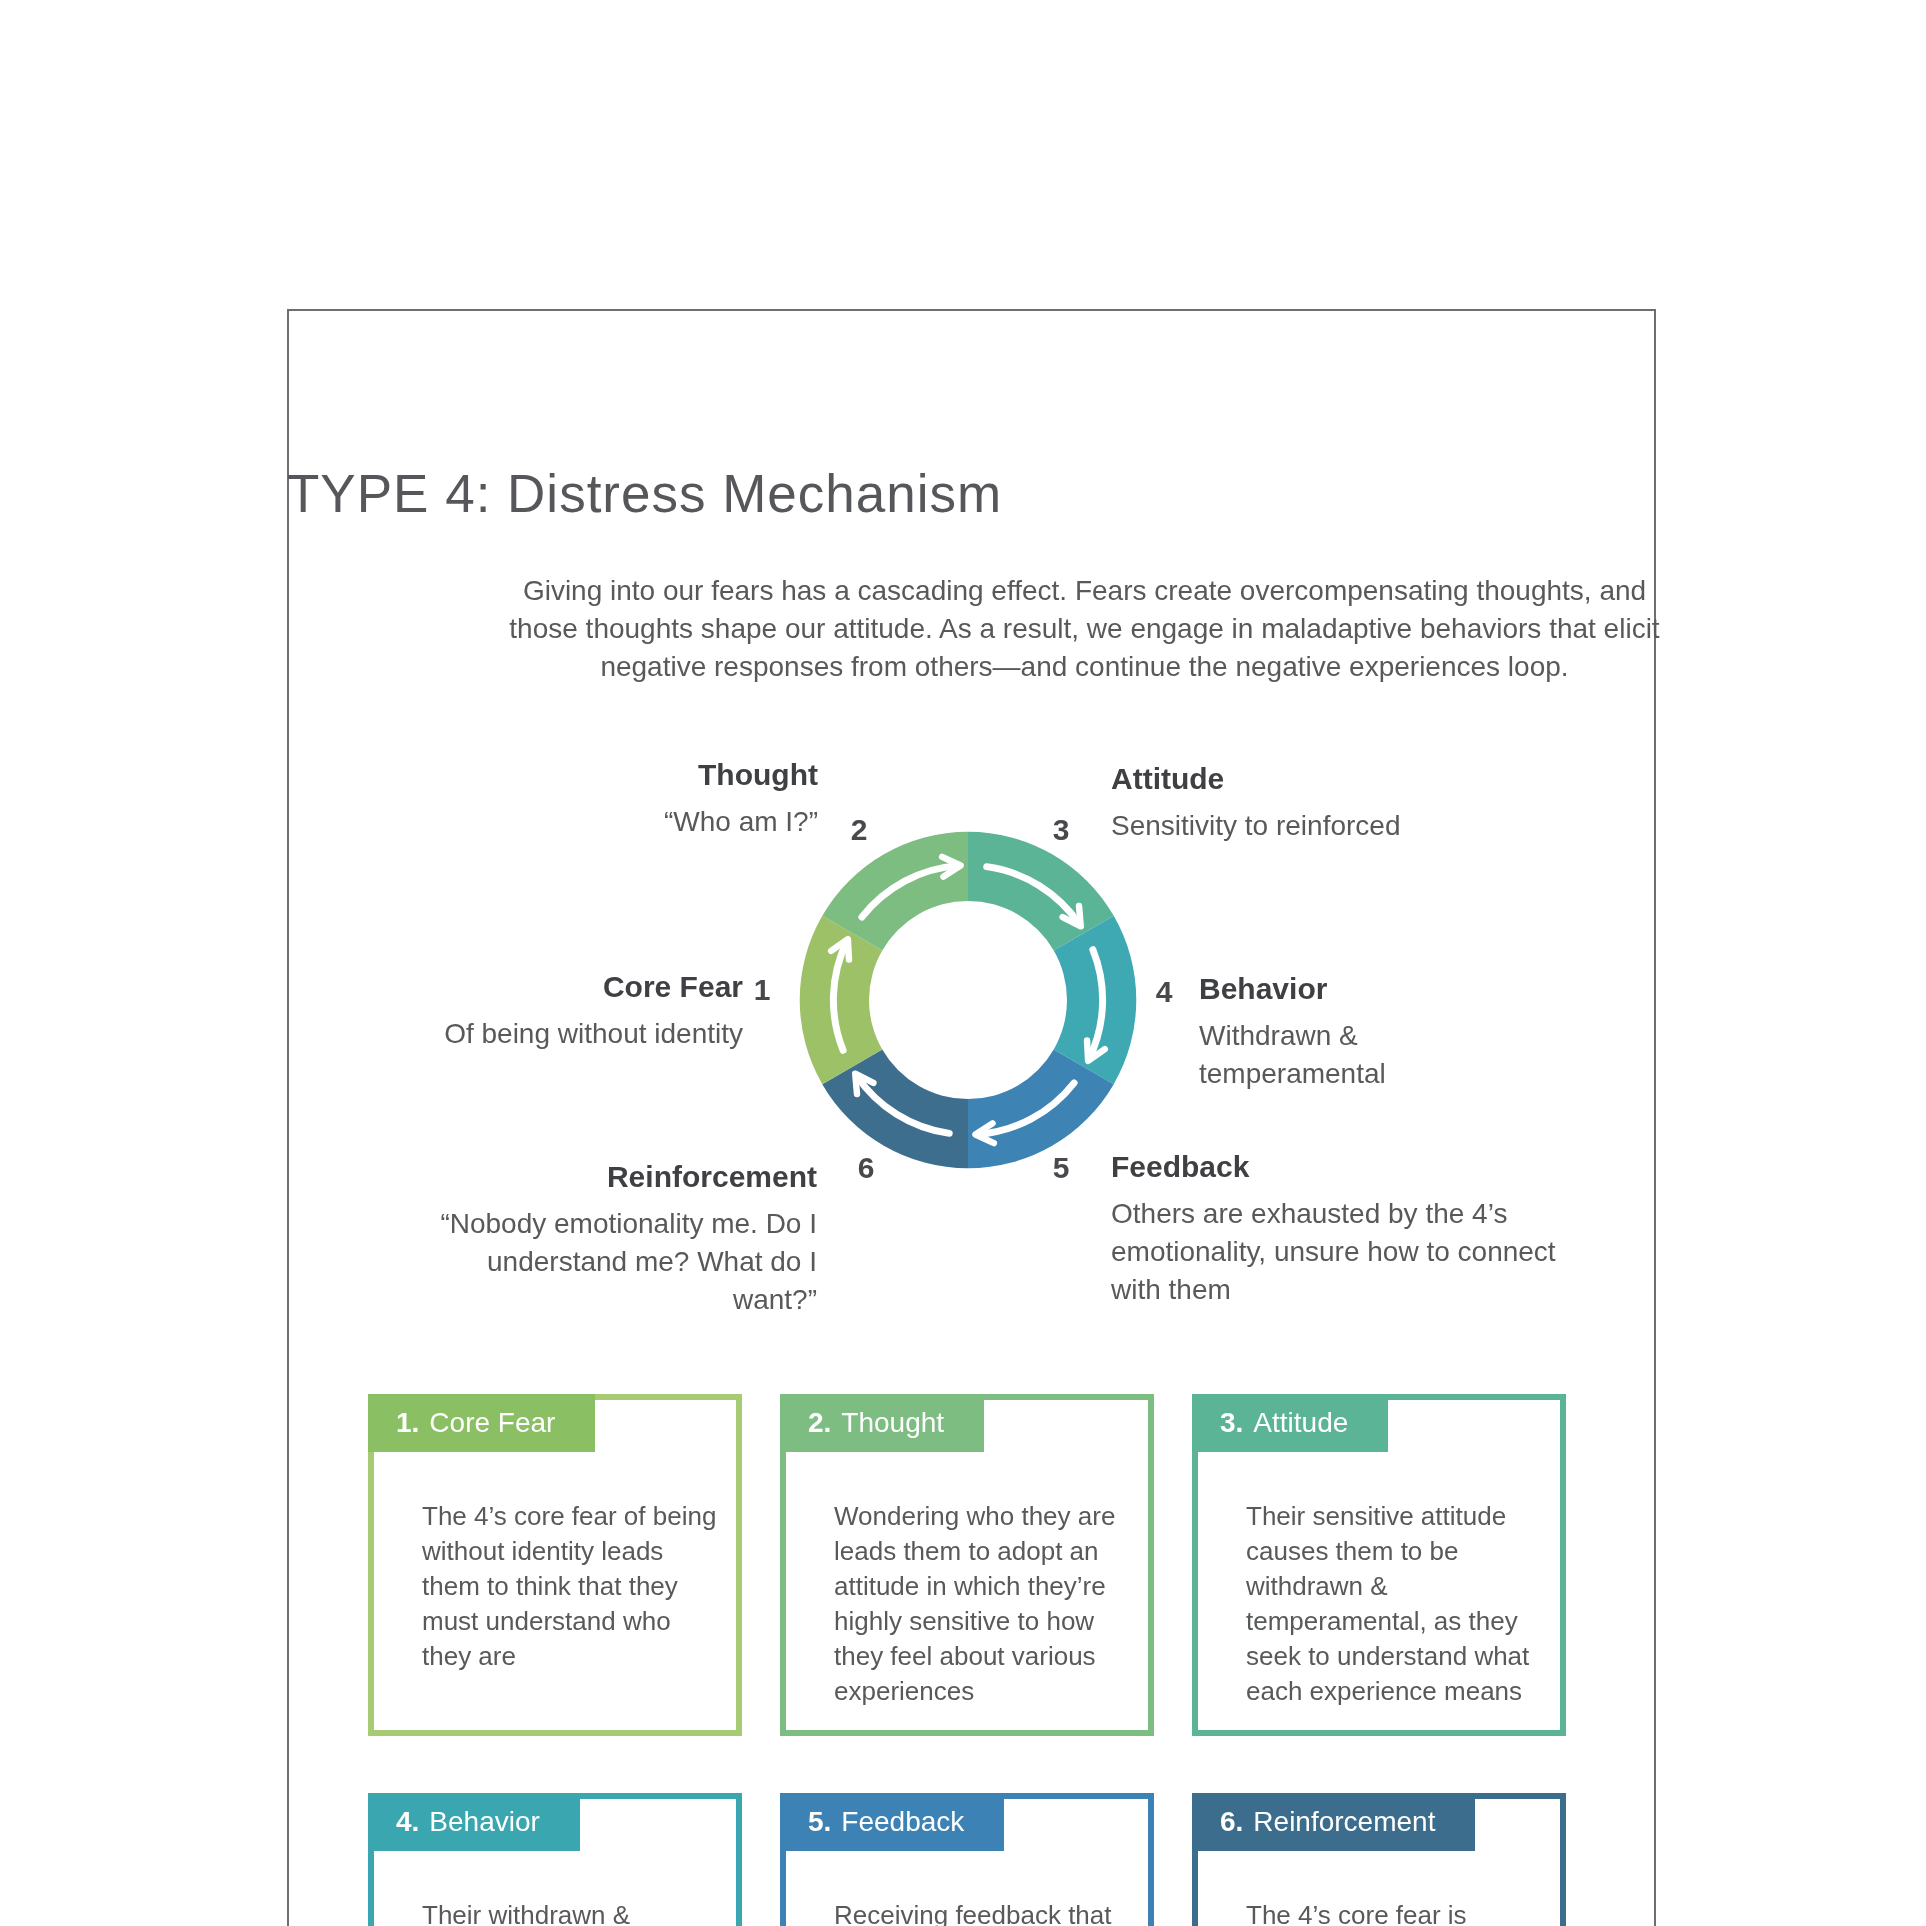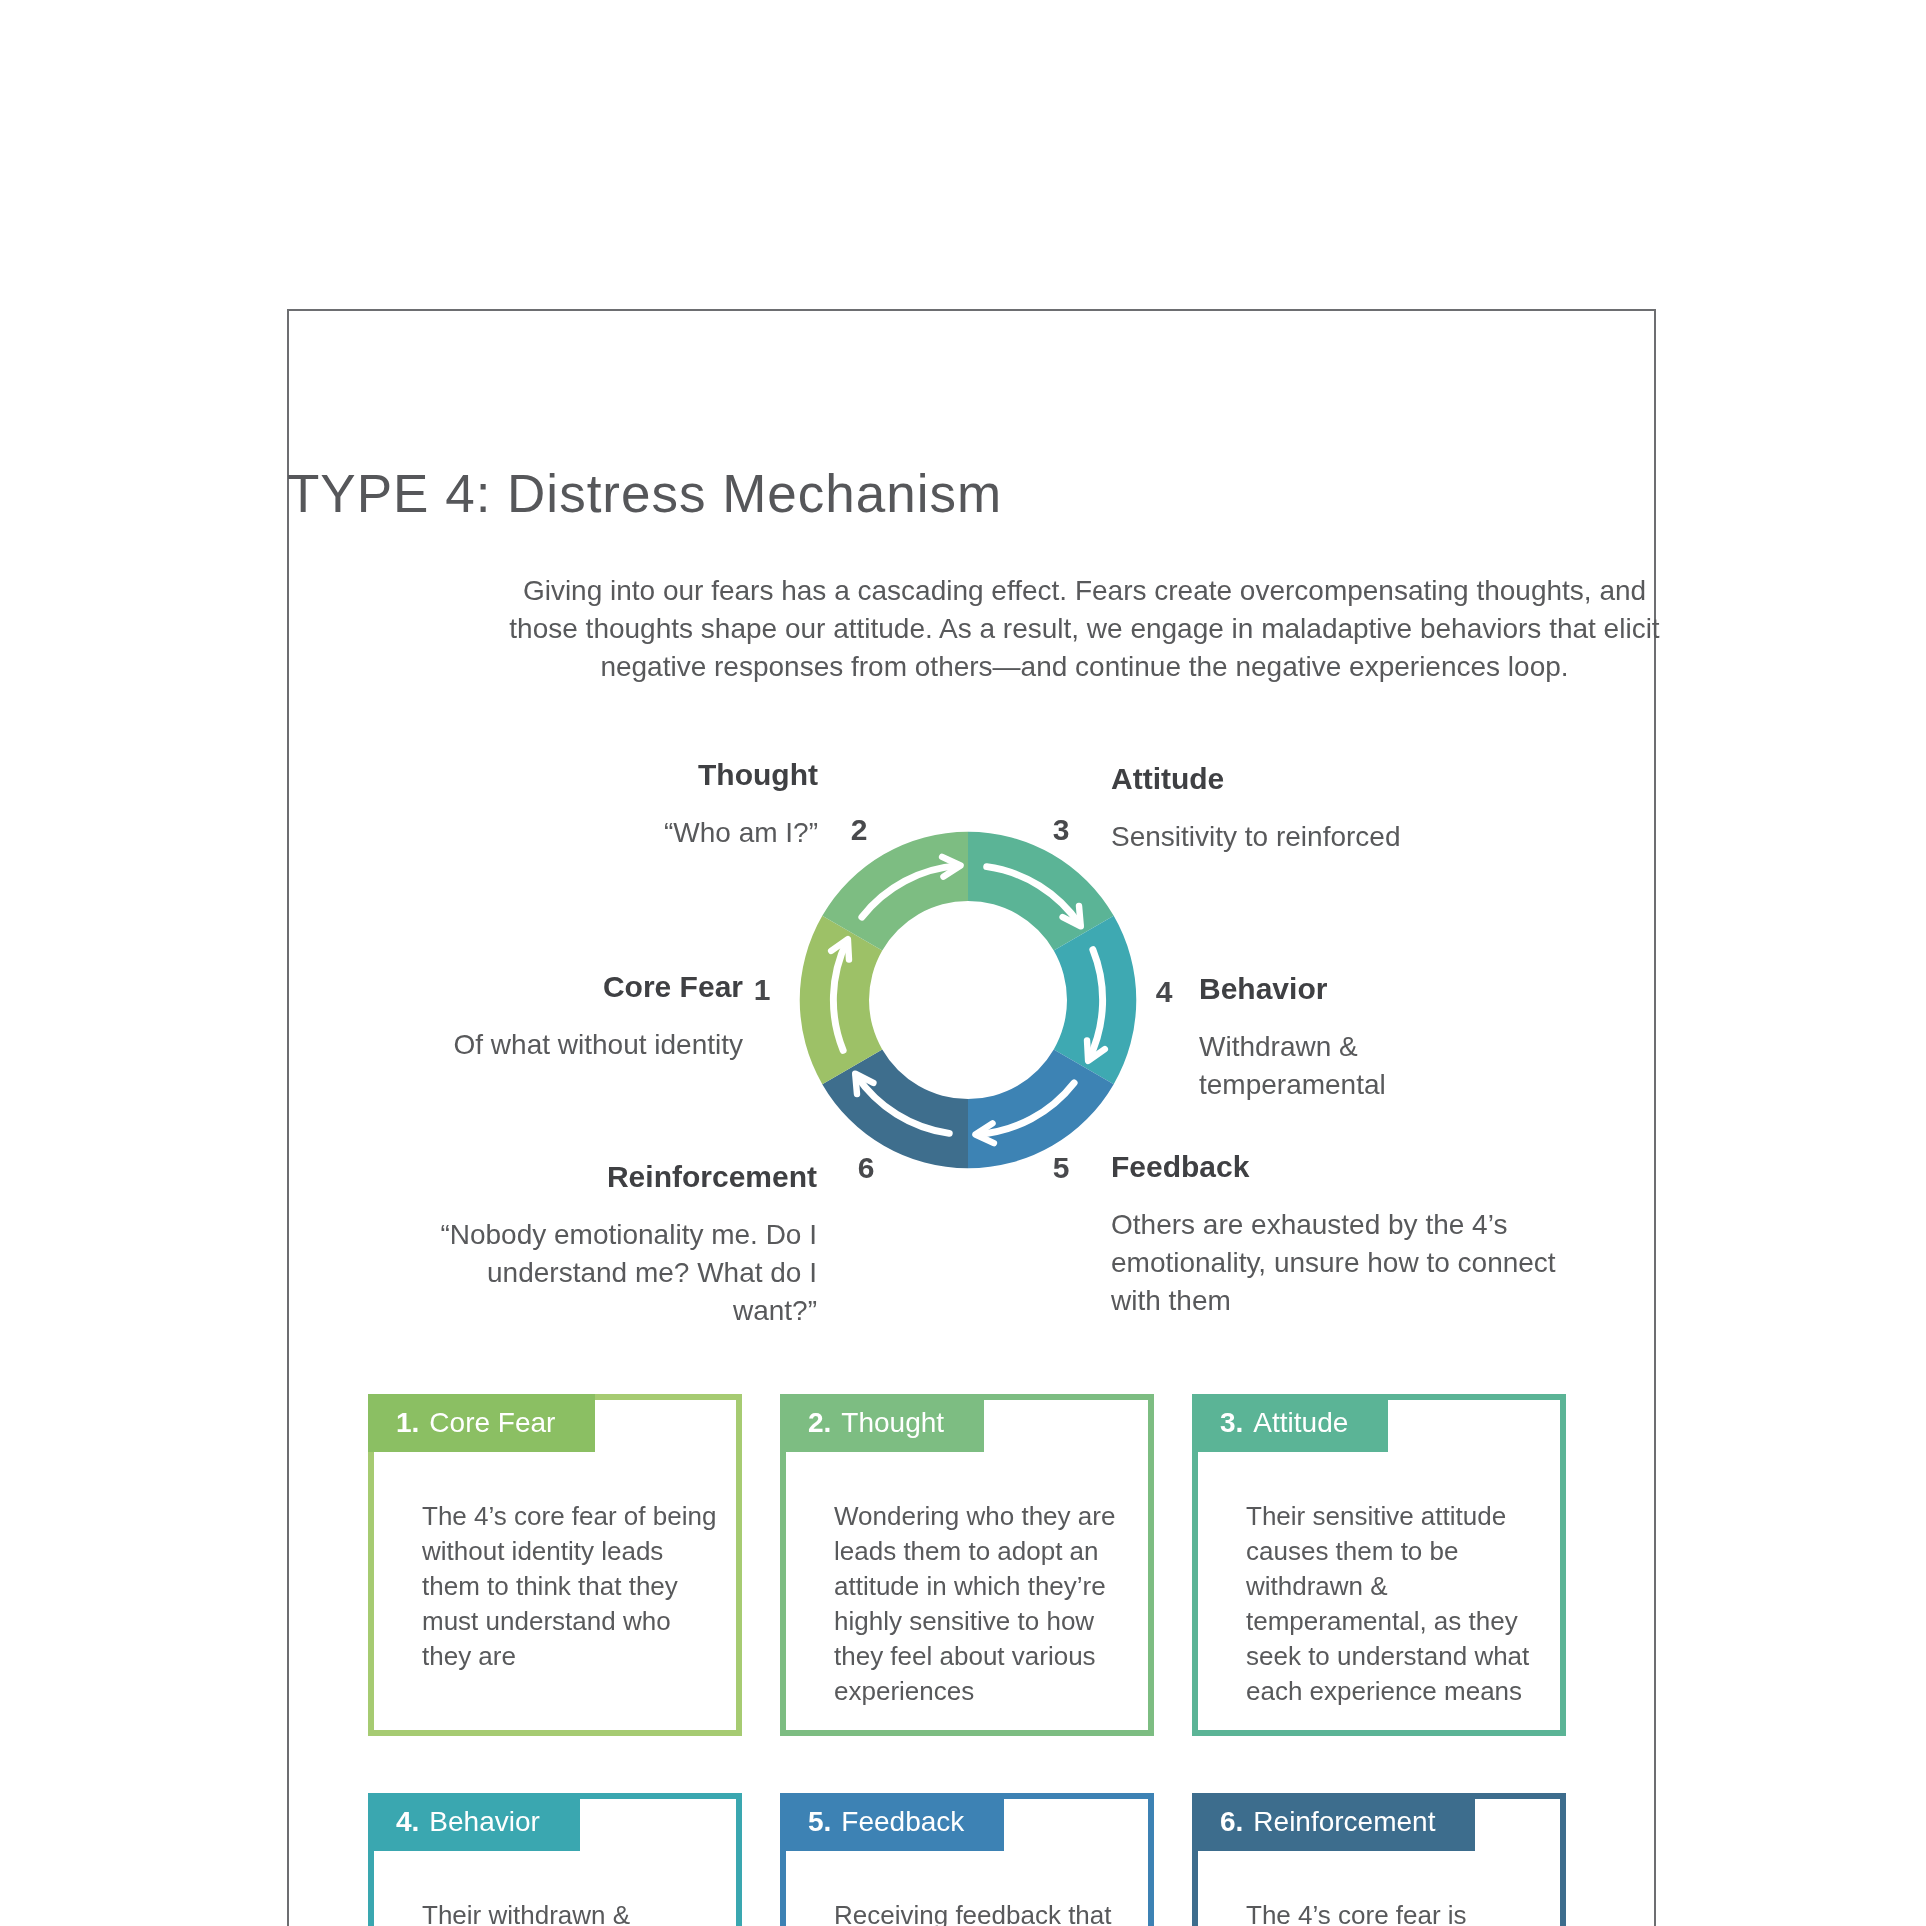--- a/index.html
+++ b/index.html
@@ -37,21 +37,21 @@
     font-size: 30px; font-weight: 700; color: #48494c;
     transform: translate(-50%, -50%);
     white-space: nowrap;
   }
 
   .node-label { white-space: normal; }
   .node-label .nl-title {
     font-size: 30px; font-weight: 700; color: #3f4043;
   }
   .node-label .nl-desc {
-    margin-top: 22px;
+    margin-top: 11px;
     font-size: 28px; line-height: 38px; color: #58595b;
   }
   .align-right { text-align: right; }
 
   #label-thought       { right: 1109px; top: 758px;  width: 416px; }
   #label-attitude      { left: 1111px;  top: 762px;  width: 465px; }
   #label-core-fear     { right: 1184px; top: 970px;  width: 426px; }
   #label-behavior      { left: 1199px;  top: 972px;  width: 243px; }
   #label-feedback      { left: 1111px;  top: 1150px; width: 457px; }
   #label-reinforcement { right: 1110px; top: 1160px; width: 378px; }
@@ -135,21 +135,21 @@
     <div class="nl-desc">“Who am I?”</div>
   </div>
 
   <div id="label-attitude" class="abs node-label">
     <div class="nl-title">Attitude</div>
     <div class="nl-desc">Sensitivity to reinforced</div>
   </div>
 
   <div id="label-core-fear" class="abs node-label align-right">
     <div class="nl-title">Core Fear</div>
-    <div class="nl-desc">Of what without identity</div>
+    <div class="nl-desc">Of being without identity</div>
   </div>
 
   <div id="label-behavior" class="abs node-label">
     <div class="nl-title">Behavior</div>
     <div class="nl-desc">Withdrawn &amp; temperamental</div>
   </div>
 
   <div id="label-feedback" class="abs node-label">
     <div class="nl-title">Feedback</div>
     <div class="nl-desc">Others are exhausted by the 4’s emotionality, unsure how to connect with them</div>

